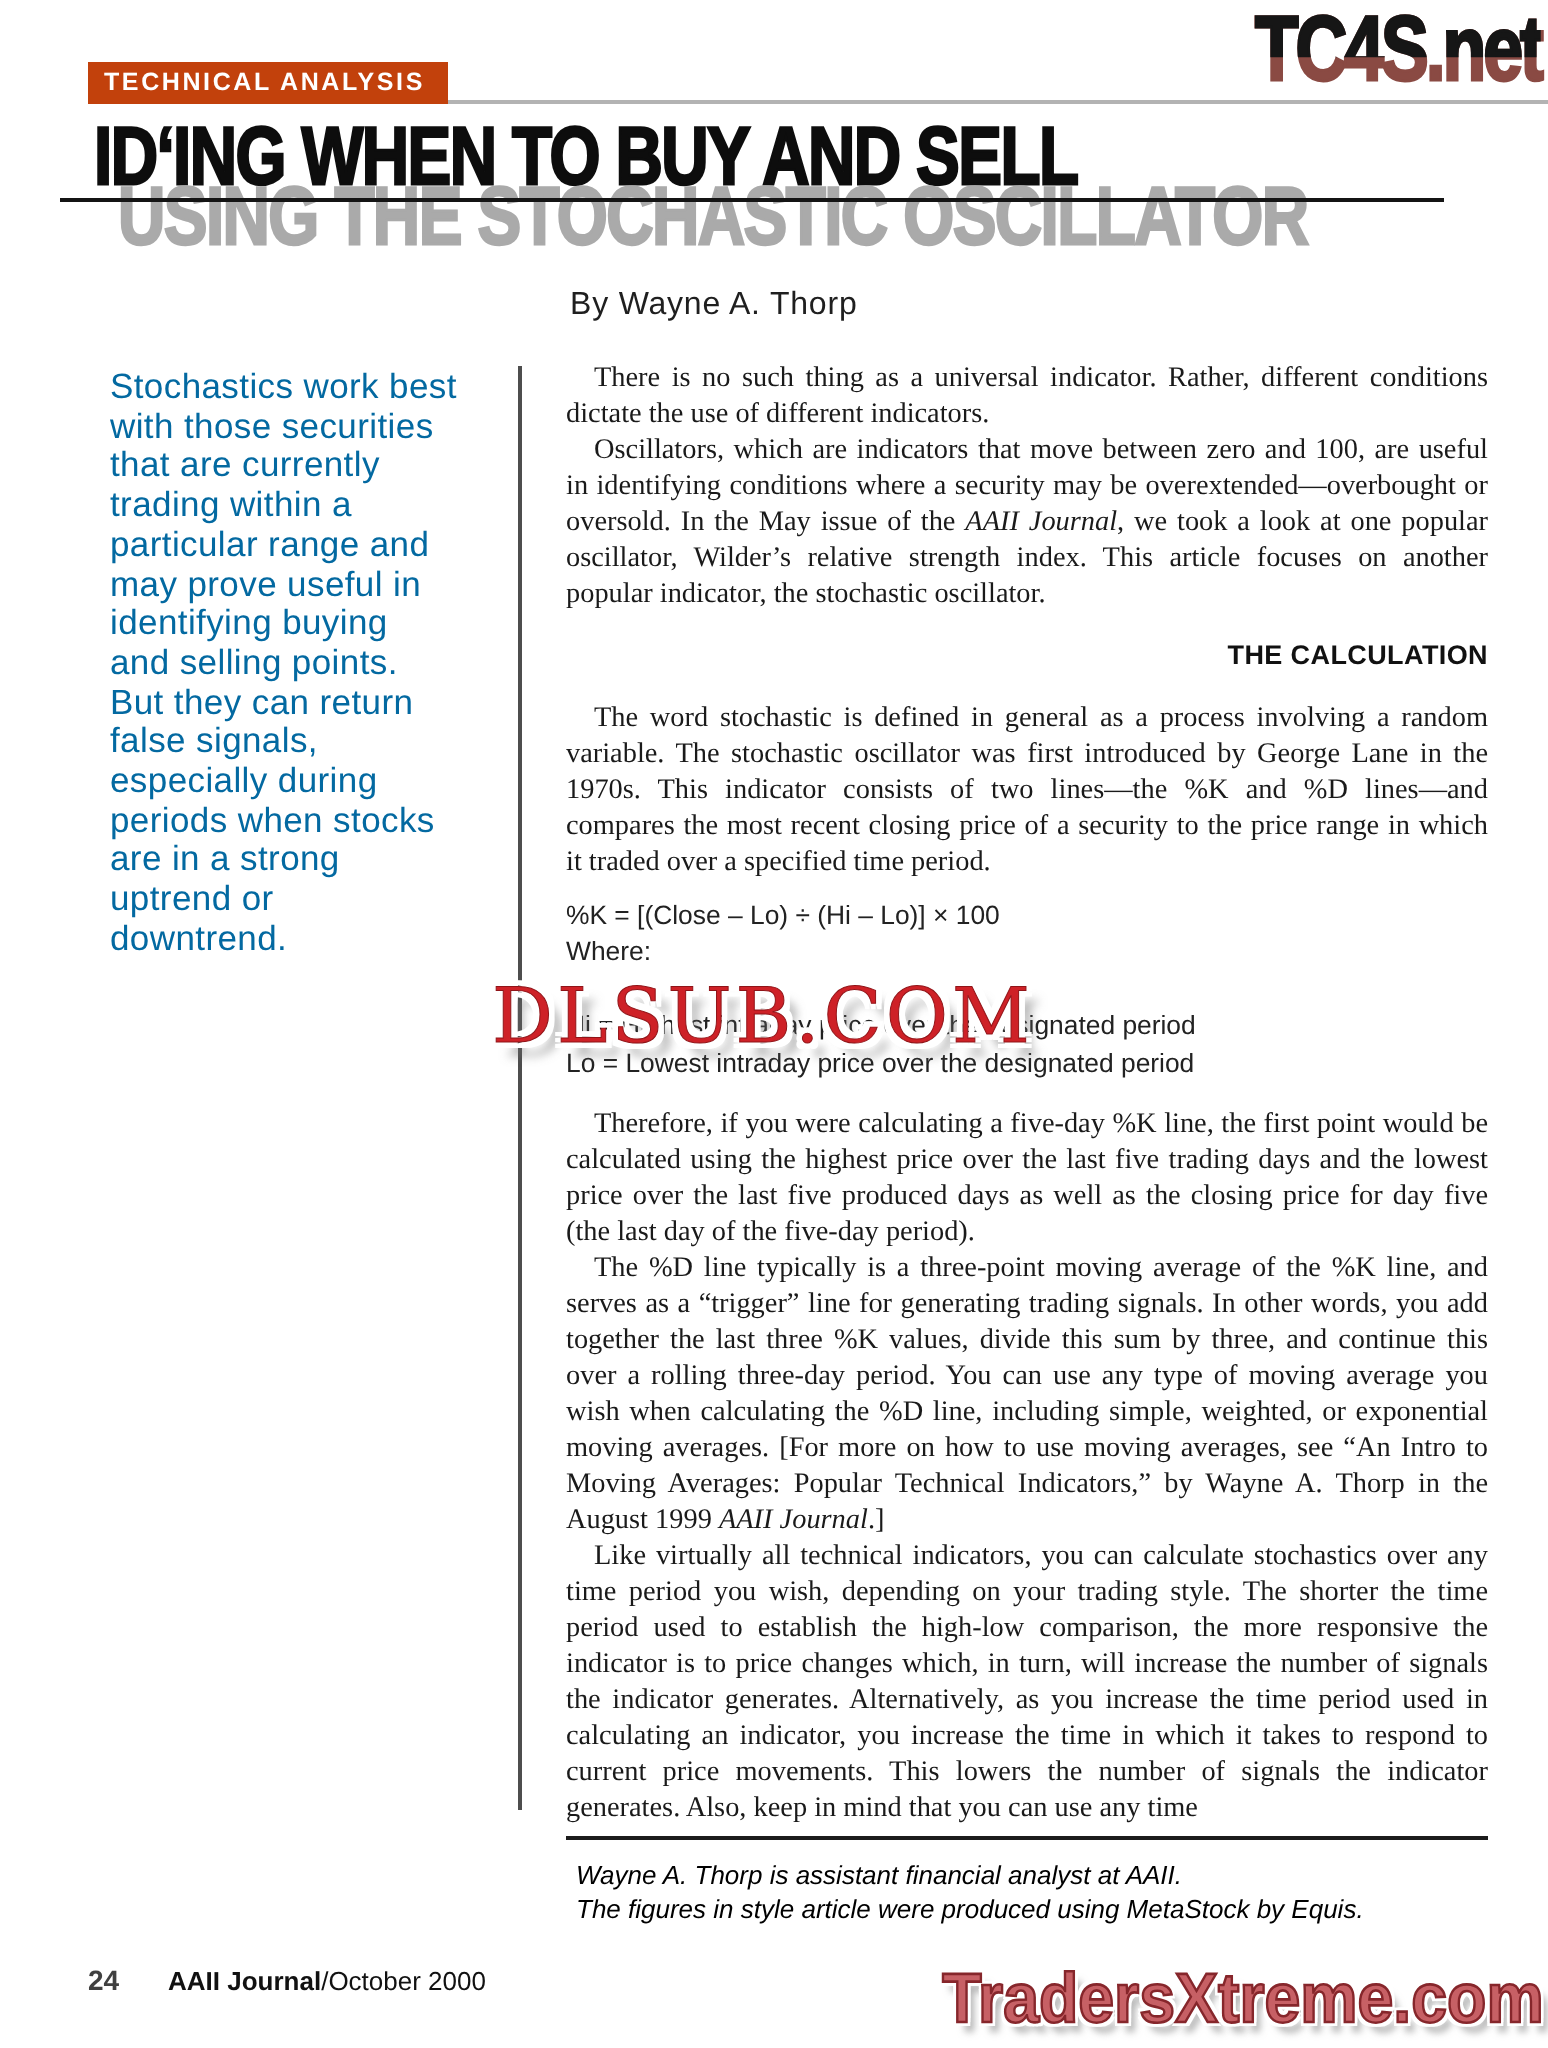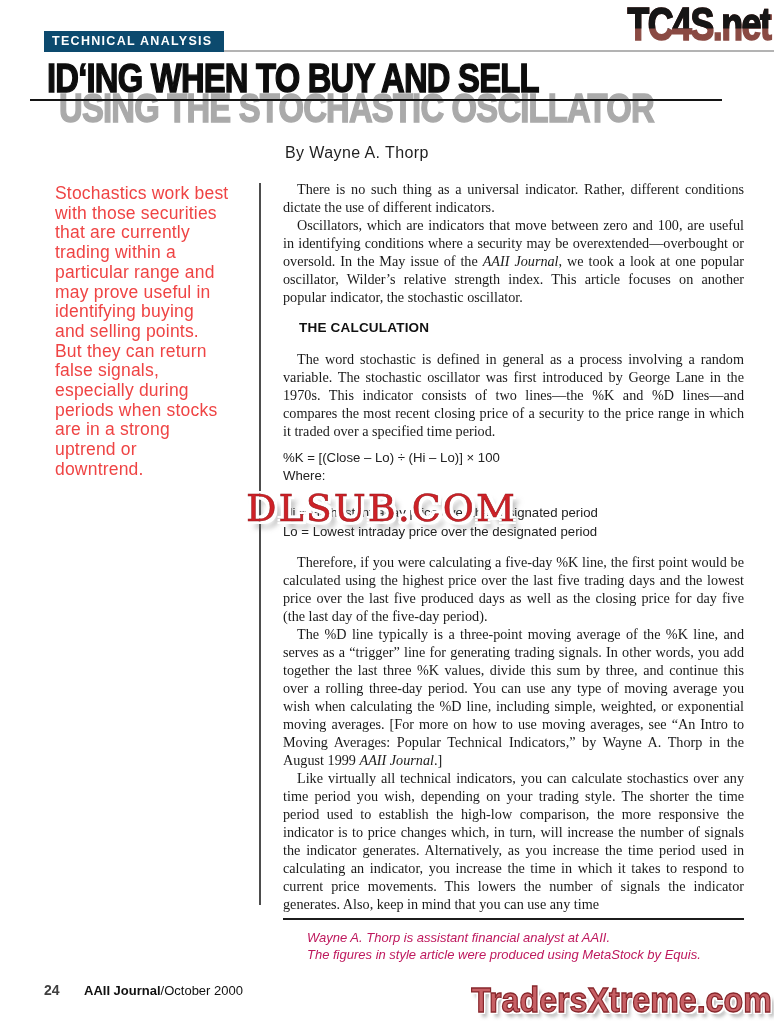--- a/index.html
+++ b/index.html
@@ -15,21 +15,21 @@
     font-weight:700; font-size:46px; line-height:46px; letter-spacing:-2px;
     transform:scaleX(.78); transform-origin:right center;
     -webkit-text-stroke:1.5px currentColor;
   }
   .wm-top-base { color:#8a4a43; }
   .wm-top-over { color:#161616; clip-path: inset(0 0 40% 0); }
 
   
   .kicker-rule { position:absolute; left:44px; top:50px; width:730px; height:1.5px; background:#b3b3b3; }
   .kicker {
-    position:absolute; left:44px; top:31px; background:#0c4a6e; color:#ffffff;
+    position:absolute; left:44px; top:31px; background:#c2410c; color:#ffffff;
     font-size:12.5px; font-weight:600; letter-spacing:1.3px; padding:3px 12px 4px 8px;
   }
 
   
   .title1 {
     position:absolute; left:47px; top:58px; white-space:nowrap;
     font-size:41px; line-height:41px; font-weight:700; color:#0d0d0d;
     letter-spacing:-1px; transform:scaleX(.80); transform-origin:left center;
     -webkit-text-stroke:1.4px #0d0d0d; z-index:2;
   }
@@ -39,48 +39,48 @@
     font-size:41px; line-height:41px; font-weight:700; color:#aaaaaa;
     letter-spacing:-1px; transform:scaleX(.80); transform-origin:left center;
     -webkit-text-stroke:1.4px #aaaaaa; z-index:3;
   }
 
   .byline { position:absolute; left:285px; top:144px; font-size:16px; color:#1f1f1f; letter-spacing:.4px; }
 
   
   .pull-quote {
     position:absolute; left:55px; top:184px; width:200px;
-    font-size:17.5px; line-height:19.7px; color:#ef4444; letter-spacing:.2px;
+    font-size:17.5px; line-height:19.7px; color:#0369a1; letter-spacing:.2px;
     white-space:pre-line;
   }
 
   .divider { position:absolute; left:259px; top:183px; width:2px; height:722px; background:#4d4d4d; }
 
   
   .main {
     position:absolute; left:283px; top:180px; width:461px; height:742px; overflow:hidden;
     font-family:"Liberation Serif", serif; font-size:14.2px; line-height:18px;
     color:#1a1a1a; text-align:justify;
   }
   .main p { margin:0; text-indent:14px; }
   .main .em { font-style:italic; }
   .section-heading {
     font-family:"Liberation Sans", sans-serif; font-weight:700; font-size:13.5px;
-    letter-spacing:.2px; color:#111; margin:13px 16px 13px; text-align:left;
+    letter-spacing:.2px; color:#111; margin:13px 0 13px; text-align:right;
   }
   .formula {
     font-family:"Liberation Sans", sans-serif; font-size:13.2px; line-height:18.4px;
     color:#222; margin:9px 0 12px; white-space:pre-line; text-align:left;
   }
 
   
   .foot-rule { position:absolute; left:283px; top:918px; width:461px; height:1.5px; background:#1c1c1c; }
   .footnote {
-    position:absolute; left:307px; top:930px; font-size:13px; font-style:italic;
-    color:#be185d; line-height:16.5px;
+    position:absolute; left:288px; top:930px; font-size:13px; font-style:italic;
+    color:#000000; line-height:16.5px;
   }
 
   
   .page-num { position:absolute; left:44px; top:982px; font-size:14px; font-weight:700; color:#404040; }
   .journal-line { position:absolute; left:84px; top:983px; font-size:13px; color:#111; }
   .journal-line .b { font-weight:700; }
 
   
   .wm-mid {
     position:absolute; left:246px; top:486px; white-space:nowrap;

